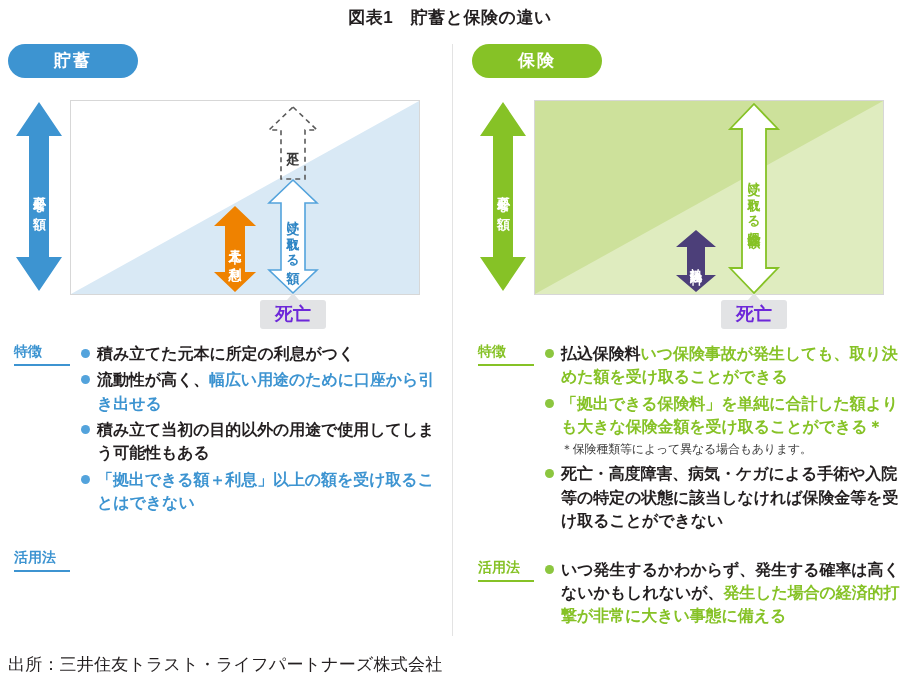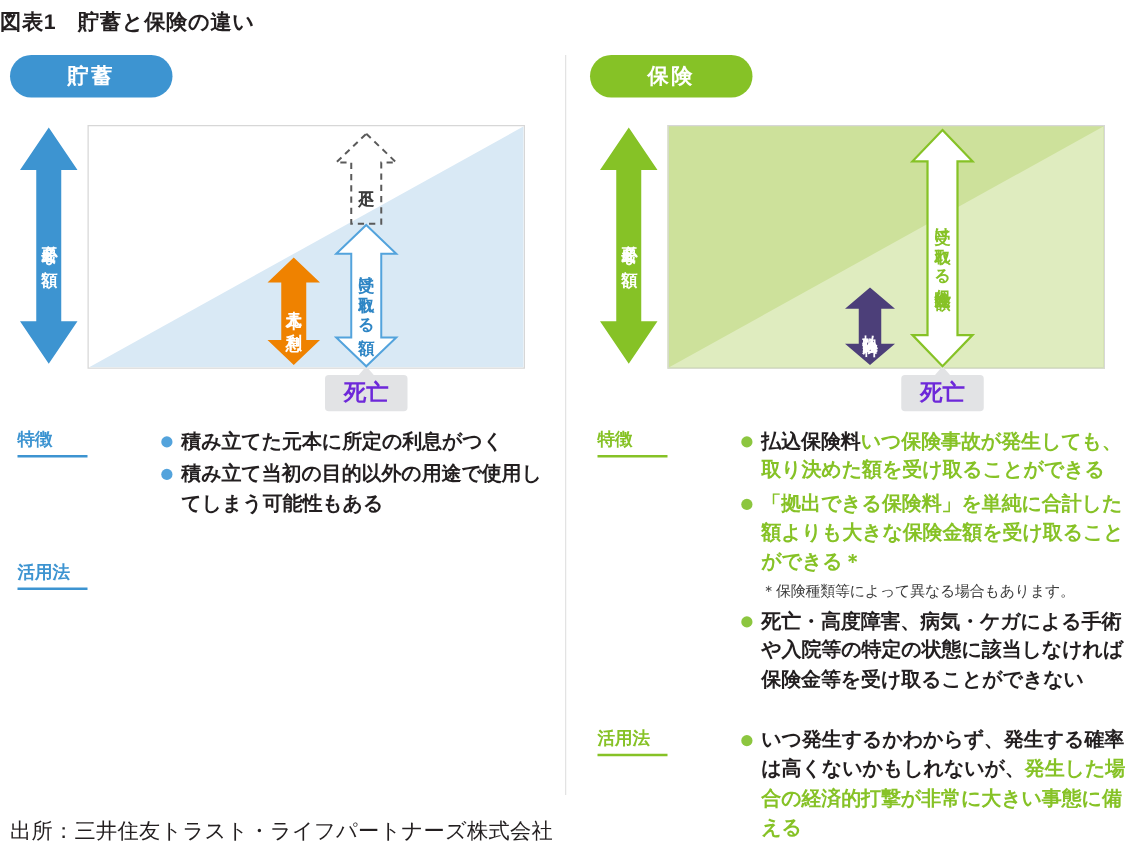--- a/index.html
+++ b/index.html
@@ -14,21 +14,21 @@
     color: #231f20;
     position: relative;
     overflow: hidden;
   }
 
   .page-title {
     position: absolute;
     top: 6px;
     left: 0;
     width: 900px;
-    text-align: left;
+    text-align: center;
     font-size: 17px;
     font-weight: bold;
     letter-spacing: 0.5px;
     color: #231f20;
   }
 
   .divider {
     position: absolute;
     left: 452px;
     top: 44px;
@@ -135,21 +135,20 @@
     width: 0; height: 0;
     border-left: 6px solid transparent;
     border-right: 6px solid transparent;
     border-bottom: 7px solid #e2e3e5;
   }
 
   
   .section {
     display: flex;
     margin-top: 18px;
-    gap: 48px;
   }
   .section-label {
     width: 72px;
     flex: 0 0 72px;
     font-size: 14px;
     font-weight: bold;
     padding-top: 1px;
     padding-left: 6px;
     box-sizing: border-box;
   }
@@ -258,21 +257,23 @@
   </div>
 
   
   <div class="section">
     <div class="section-label label-blue">
       <span class="lbl-text">特徴</span>
       <span class="lbl-rule"></span>
     </div>
     <div class="bullets">
       <div class="bullet"><span>積み立てた元本に所定の利息がつく</span></div>
+      <div class="bullet"><span>流動性が高く、</span><span class="hl-blue">幅広い用途のために口座から引き出せる</span></div>
       <div class="bullet"><span>積み立て当初の目的以外の用途で使用してしまう可能性もある</span></div>
+      <div class="bullet"><span class="hl-blue">「拠出できる額＋利息」以上の額を受け取ることはできない</span></div>
     </div>
   </div>
 
   
   <div class="section" style="margin-top:30px;">
     <div class="section-label label-blue">
       <span class="lbl-text">活用法</span>
       <span class="lbl-rule"></span>
     </div>
   </div>

